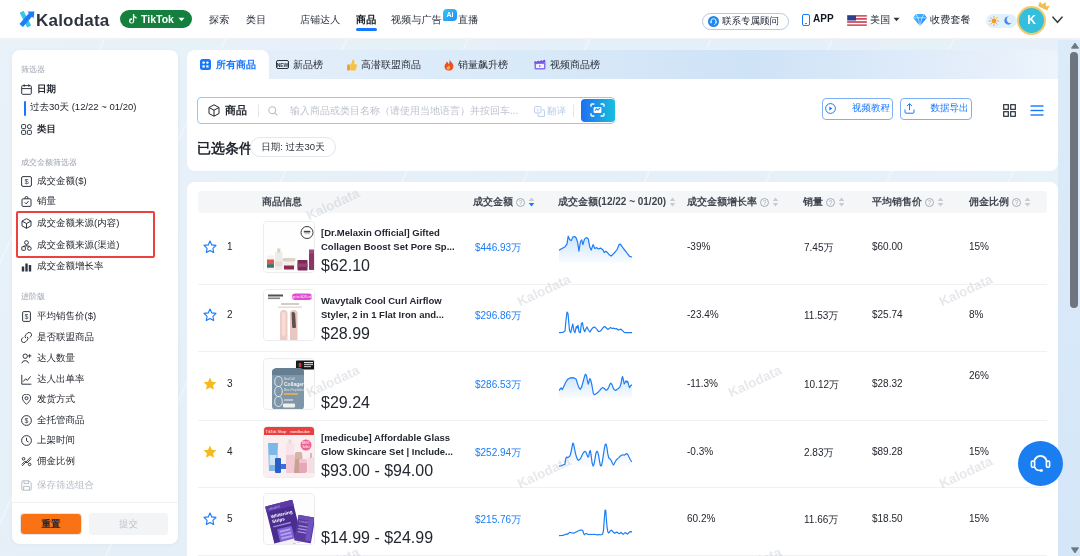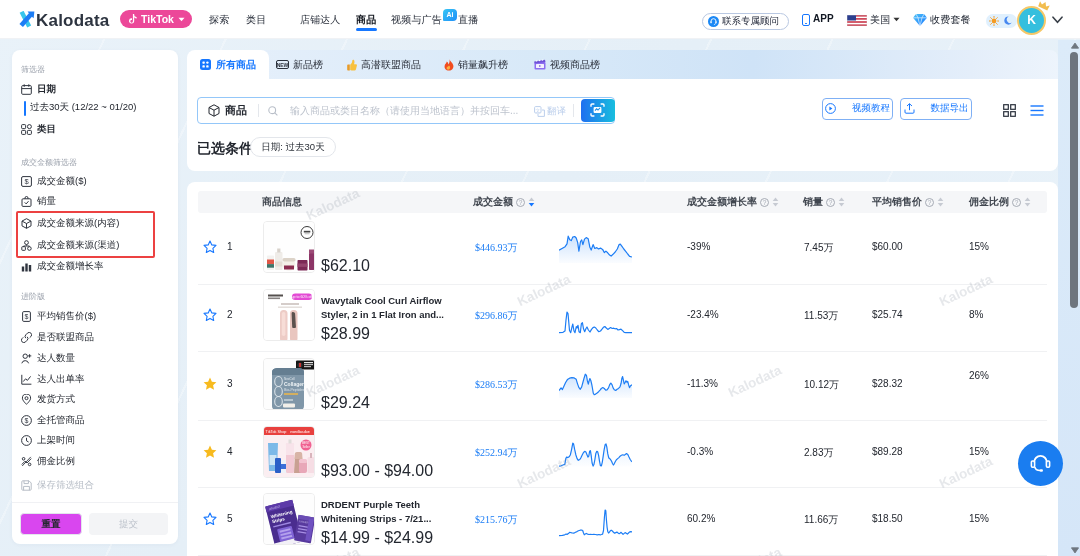--- a/index.html
+++ b/index.html
@@ -9,34 +9,34 @@
   background:
     repeating-linear-gradient(115deg, rgba(255,255,255,0.3) 0 2px, rgba(255,255,255,0) 2px 110px),
     linear-gradient(135deg,#e9f2f9 0%, #e5eff7 45%, #eaf3fa 100%);
   position:relative; color:#23272f;
 }
 .abs { position:absolute; }
 
 #nav { position:absolute; left:0; top:0; width:1080px; height:39px; background:#fff; border-bottom:1px solid #f0f2f5; z-index:5; }
 #nav .navitem { position:absolute; top:13px; font-size:10px; color:#252b37; font-weight:500; letter-spacing:0.2px;}
 #logoText { position:absolute; left:36px; top:11px; font-size:17px; font-weight:bold; color:#2d3440; letter-spacing:0.2px; }
-#tkpill { position:absolute; left:120px; top:10px; width:72px; height:18px; background:#ec4899; border-radius:9px; color:#fff; font-size:10.5px; font-weight:bold; display:flex; align-items:center; justify-content:center; gap:4px; }
+#tkpill { position:absolute; left:120px; top:10px; width:72px; height:18px; background:#15803d; border-radius:9px; color:#fff; font-size:10.5px; font-weight:bold; display:flex; align-items:center; justify-content:center; gap:4px; }
 #underline { position:absolute; left:356px; top:28px; width:21px; height:2.5px; background:#1677ff; border-radius:2px; }
 .aibadge { position:absolute; left:443px; top:9px; width:14px; height:11.5px; background:linear-gradient(135deg,#36c6f4,#1f8ef9); border-radius:4px 4px 4px 1px; color:#fff; font-size:7px; font-weight:bold; text-align:center; line-height:11.5px; }
 #consult { position:absolute; left:702px; top:12.5px; width:87px; height:17px; border:1px solid #b9c8e2; border-radius:9px; display:flex; align-items:center; font-size:9.5px; color:#23293a; padding-left:5px; gap:3px; background:#fff;}
 #toggle { position:absolute; left:986px; top:14px; width:31px; height:13.5px; background:#e0f0fd; border-radius:7px; }
 #avatar { position:absolute; left:1017px; top:6px; width:29px; height:29px; border-radius:50%; background:#35bfde; border:2px solid #f6c868; color:#fff; font-size:12px; font-weight:bold; text-align:center; line-height:25px; }
 
 #side { position:absolute; left:12px; top:50px; width:166px; height:494px; background:#fff; border-radius:8px; box-shadow:0 1px 4px rgba(30,60,110,0.04); }
 .sec { position:absolute; left:9px; font-size:8px; color:#9aa0ab; }
 .srow { position:absolute; left:9px; display:flex; align-items:center; gap:5px; font-size:9.5px; color:#23272f; }
 .srow svg { flex:0 0 auto; }
 .datebar { position:absolute; left:12px; width:2px; height:15px; background:#1677ff; border-radius:1px; }
 #redbox { position:absolute; left:16px; top:211px; width:139px; height:47px; border:2px solid #ec4141; border-radius:2px; z-index:4; }
-.btn1 { position:absolute; left:20px; top:513px; width:62px; height:22px; background:#d946ef; border:1px solid #e3e6ec; border-radius:4px; font-size:9.5px; font-weight:600; color:#23272f; text-align:center; line-height:20px; }
+.btn1 { position:absolute; left:20px; top:513px; width:62px; height:22px; background:#f97316; border:1px solid #e3e6ec; border-radius:4px; font-size:9.5px; font-weight:600; color:#23272f; text-align:center; line-height:20px; }
 .btn2 { position:absolute; left:89px; top:513px; width:79px; height:22px; background:#f3f4f6; border-radius:4px; font-size:9.5px; color:#bcc2cb; text-align:center; line-height:22px; }
 #sidediv { position:absolute; left:12px; top:502px; width:166px; height:1px; background:#f0f1f4; }
 
 #tabstrip { position:absolute; left:187px; top:50px; width:871px; height:29px; background:linear-gradient(90deg,#e7f0fb 0%,#d8e9f8 40%,#cfe3f7 65%,#e4eefa 90%,#edf4fc 100%); border-radius:8px 8px 0 0; }
 #searchcard { position:absolute; left:187px; top:79px; width:871px; height:92px; background:#fff; border-radius:0 0 8px 8px; }
 .tabactive { position:absolute; left:187px; top:50px; width:82px; height:29px; background:#fff; border-radius:8px 8px 0 0; display:flex; align-items:center; justify-content:center; gap:5px; font-size:10px; font-weight:600; color:#1677ff; }
 .tab { position:absolute; top:50px; height:29px; display:flex; align-items:center; gap:4px; font-size:10px; color:#2a2f3a; font-weight:500;}
 
 #sbar { position:absolute; left:197px; top:97px; width:418px; height:27px; border:1px solid #94c7f9; border-radius:4px; background:#fff; display:flex; align-items:center; }
 #sbtn { position:absolute; left:581px; top:98.5px; width:33.5px; height:23px; background:linear-gradient(90deg,#1f6ff0,#18bede); border-radius:4px; display:flex; align-items:center; justify-content:center; }
@@ -45,21 +45,21 @@
 #tablecard { position:absolute; left:187px; top:182px; width:871px; height:374px; background:#fff; border-radius:8px 8px 0 0; overflow:hidden; }
 #thead { position:absolute; left:11px; top:9px; width:849px; height:22px; background:#f5f6f8; border-radius:3px; }
 .th { position:absolute; top:0; height:22px; display:flex; align-items:center; gap:3px; font-size:10px; font-weight:600; color:#40464f; }
 .qi { width:9px; height:9px; border:0.8px solid #a6abb5; border-radius:50%; font-size:6.5px; color:#a6abb5; text-align:center; line-height:8.5px; font-weight:400;}
 .rowline { position:absolute; left:11px; width:849px; height:1px; background:#f0f1f3; }
 .star { position:absolute; left:16px; }
 .rank { position:absolute; left:40px; font-size:10px; color:#23272f; }
 .pimg { position:absolute; left:76px; width:52px; height:52px; border-radius:4px; border:1px solid #ececec; overflow:hidden; }
 .ptitle { position:absolute; left:134px; font-size:9.5px; font-weight:700; color:#23272f; line-height:13.5px; white-space:nowrap; }
 .pprice { position:absolute; left:134px; font-size:16px; color:#23272f; }
-.gmv { position:absolute; left:288px; font-size:10px; font-weight:500; color:#1c7df5;font-family:Liberation Serif, serif; }
+.gmv { position:absolute; left:288px; font-size:10px; font-weight:500; color:#1c7df5; }
 .spark { position:absolute; left:372px; }
 .v1 { position:absolute; left:500px; font-size:10px; }
 .v2 { position:absolute; left:617px; font-size:10px; }
 .v3 { position:absolute; left:685px; font-size:10px; }
 .v4 { position:absolute; left:782px; font-size:10px; }
 .wm { position:absolute; width:66px; font-size:13.5px; font-weight:bold; color:rgba(150,158,172,0.24); transform:rotate(-25deg); z-index:3; }
 
 #sbtrack { position:absolute; left:1058px; top:40px; width:22px; height:516px; background:linear-gradient(180deg,#dcebf9,#d5e6f8); }
 #sbthumb { position:absolute; left:1070px; top:52px; width:7.5px; height:256px; background:#6e757e; border-radius:4px; }
 #chat { position:absolute; left:1018px; top:441px; width:45px; height:45px; border-radius:50%; background:#1a7df0; display:flex; align-items:center; justify-content:center; z-index:6;}
@@ -396,20 +396,24 @@
   </svg>
 <div class="abs" style="left:197px;top:140px;font-size:14px;font-weight:700;color:#23272f">已选条件</div>
 <div class="abs" style="left:250px;top:137px;width:86px;height:20px;border:1px solid #e3e6eb;border-radius:10px;background:#fff;font-size:9.5px;color:#2a2f37;text-align:center;line-height:18px">日期: 过去30天</div>
 <div id="tablecard">
   <div id="thead">
     <div class="th" style="left:64px">商品信息</div>
     <div class="th" style="left:275px">成交金额 <span class="qi">?</span><svg width="7" height="10" viewBox="0 0 7 10">
           <path d="M3.5,0.5 L6.3,4 H0.7 Z" fill="#c6cad2"></path>
           <path d="M3.5,9.5 L6.3,6 H0.7 Z" fill="#1677ff"></path>
         </svg></div>
+    <div class="th" style="left:360px">成交金额(12/22 ~ 01/20) <svg width="7" height="10" viewBox="0 0 7 10">
+          <path d="M3.5,0.5 L6.3,4 H0.7 Z" fill="#c6cad2"></path>
+          <path d="M3.5,9.5 L6.3,6 H0.7 Z" fill="#c6cad2"></path>
+        </svg></div>
     <div class="th" style="left:489px">成交金额增长率 <span class="qi">?</span><svg width="7" height="10" viewBox="0 0 7 10">
           <path d="M3.5,0.5 L6.3,4 H0.7 Z" fill="#c6cad2"></path>
           <path d="M3.5,9.5 L6.3,6 H0.7 Z" fill="#c6cad2"></path>
         </svg></div>
     <div class="th" style="left:605px">销量 <span class="qi">?</span><svg width="7" height="10" viewBox="0 0 7 10">
           <path d="M3.5,0.5 L6.3,4 H0.7 Z" fill="#c6cad2"></path>
           <path d="M3.5,9.5 L6.3,6 H0.7 Z" fill="#c6cad2"></path>
         </svg></div>
     <div class="th" style="left:674px">平均销售价 <span class="qi">?</span><svg width="7" height="10" viewBox="0 0 7 10">
           <path d="M3.5,0.5 L6.3,4 H0.7 Z" fill="#c6cad2"></path>
@@ -452,20 +456,21 @@
         <rect x="13.2" y="26.5" width="3.2" height="4" fill="#d8d2cb"></rect>
         <rect x="11" y="39.5" width="7.5" height="5" fill="#e4ddd5"></rect>
         <ellipse cx="25" cy="43" rx="6.5" ry="5.5" fill="#f4efe8"></ellipse>
         <rect x="18.5" y="36" width="13" height="3.6" rx="1.5" fill="#dcd3c8"></rect>
         <rect x="20" y="43.5" width="10" height="4" fill="#8c2d50"></rect>
         <rect x="33.5" y="38" width="10" height="10.5" rx="0.8" fill="#7c2957"></rect>
         <rect x="33.5" y="41.5" width="10" height="3.4" fill="#94446e"></rect>
         <rect x="45" y="31" width="6" height="17" rx="0.8" fill="#8c3566"></rect>
         <rect x="45" y="27.5" width="6" height="4" fill="#9c4a76"></rect>
       </svg></div>
+  <div class="ptitle" style="top:44px">[Dr.Melaxin Official] Gifted<br>Collagen Boost Set Pore Sp...</div>
   <div class="pprice" style="top:75px">$62.10</div>
   <div class="gmv" style="top:59px">$446.93万</div>
   <svg class="spark" style="top:52px" width="73" height="30" viewBox="0 0 73 30">
       <defs>
         <linearGradient id="g1" x1="0" y1="0" x2="0" y2="1">
           <stop offset="0" stop-color="#1c7df5" stop-opacity="0.22"></stop>
           <stop offset="1" stop-color="#1c7df5" stop-opacity="0.02"></stop>
         </linearGradient>
       </defs>
       <path d="M0,16.2 L6.1,12.7 L8,9.8 L9.2,2.2 L10.8,5.7 L12.3,6.6 L13.7,3.1 L15.7,2.5 L17.2,4 L18.7,8.6 L19.9,17.2 L21.5,7.5 L22.7,5.9 L23.9,10.6 L25.5,5.1 L27.2,3.6 L29.2,4.8 L30.9,13.3 L32.2,16 L34.1,10.6 L35.8,14.5 L37.8,13.6 L39.5,15 L41.5,14.1 L43.6,15.4 L45.4,18.6 L46.9,17.1 L48.7,18.8 L50.6,21.1 L52.1,22.1 L54,20.3 L56.2,18 L58.3,15 L60.1,10.6 L61.3,10.1 L62.8,12.1 L64.8,15 L66.9,17.6 L68.7,20 L70.6,22.3 L73,23 L73,29 L0,29 Z" fill="url(#g1)"></path>
@@ -561,20 +566,21 @@
         <rect x="22" y="16" width="8" height="30" rx="1.5" fill="#f2c9d4"></rect>
         <rect x="22" y="16" width="8" height="12" fill="#f8e3ea"></rect>
         <rect x="24.5" y="12.5" width="3" height="4" fill="#e0dcda"></rect>
         <path d="M31,26 q4,-2 7,0 l1,20 l-9,0 Z" fill="#c9a092"></path>
         <path d="M31,26 q4,-2 7,0 l0.3,6 l-7.8,0 Z" fill="#d8b4a6"></path>
         <rect x="35" y="34" width="8" height="12" rx="2" fill="#e8a7b8"></rect>
         <rect x="35" y="32" width="8" height="4" rx="1.5" fill="#f3c3d0"></rect>
         <rect x="43.5" y="30" width="7" height="16" rx="1.5" fill="#f6dde4"></rect>
         <rect x="46" y="26" width="2" height="5" fill="#d9b4bc"></rect>
       </svg></div>
+  <div class="ptitle" style="top:249px">[medicube] Affordable Glass<br>Glow Skincare Set | Include...</div>
   <div class="pprice" style="top:280px">$93.00 - $94.00</div>
   <div class="gmv" style="top:264px">$252.94万</div>
   <svg class="spark" style="top:255px" width="73" height="30" viewBox="0 0 73 30">
       <defs>
         <linearGradient id="g4" x1="0" y1="0" x2="0" y2="1">
           <stop offset="0" stop-color="#1c7df5" stop-opacity="0.12"></stop>
           <stop offset="1" stop-color="#1c7df5" stop-opacity="0.01"></stop>
         </linearGradient>
       </defs>
       <path d="M0,29.1 L2.1,28.8 L3.9,28 L5.8,27.4 L6.8,21.6 L7.6,20.1 L8.9,20.6 L10.1,19.8 L11.3,18 L12.5,12.8 L13.8,6.1 L14.6,7 L15.6,12.2 L16.9,18 L18.1,21.6 L19.3,23.3 L20.8,22.5 L22,20.6 L23.2,18 L24.5,15.5 L25.7,14.3 L26.9,15.1 L27.9,17.5 L28.9,20.1 L29.8,19 L30.6,14.3 L31.4,13.6 L32.2,18.6 L33.1,26 L34.1,29.1 L35,27.2 L35.9,22.5 L36.8,16.6 L37.8,14.3 L38.7,14.8 L39.6,18.3 L40.5,24.1 L41.4,28.6 L42.4,28.8 L43.3,25.1 L44.2,19.2 L45.1,12.8 L46.1,7.8 L47,7 L47.8,9.9 L48.8,16.9 L49.8,21 L50.7,21.6 L51.5,22.5 L52.5,24.1 L53.5,26.5 L54.4,28 L55.2,26.8 L56.2,24.8 L57.4,22.7 L58.7,21.6 L59.9,20.6 L61.1,19.2 L62.4,18.3 L63.8,17.8 L65.1,18.3 L66.3,17.5 L67.5,16.6 L68.8,17.5 L70,20.1 L71.2,22.5 L72.4,24.1 L73,24.8 L73,29.5 L0,29.5 Z" fill="url(#g4)"></path>
@@ -607,21 +613,20 @@
         <g transform="rotate(10 40 36)">
           <rect x="32" y="22" width="17" height="26" rx="1" fill="#583a9e"></rect>
           <rect x="32" y="22" width="17" height="4" fill="#6a4cb4"></rect>
           <text x="34" y="29" font-size="2.6" fill="#cfc2f2" font-family="Liberation Sans">DRDENT</text>
           <rect x="34" y="32" width="10" height="1.3" fill="#a78fe4"></rect>
           <rect x="34" y="35" width="12" height="1.3" fill="#a78fe4"></rect>
           <rect x="34" y="38" width="9" height="1.3" fill="#a78fe4"></rect>
           <rect x="43" y="24" width="5" height="22" fill="#6f51c0"></rect>
         </g>
       </svg></div>
-  <div class="ptitle" style="top:316px">DRDENT Purple Teeth<br>Whitening Strips - 7/21...</div>
   <div class="pprice" style="top:347px">$14.99 - $24.99</div>
   <div class="gmv" style="top:331px">$215.76万</div>
   <svg class="spark" style="top:324px" width="73" height="31" viewBox="0 0 73 31">
       <path d="M0,29.6 L3.4,29.3 L5.7,28.8 L7.1,28 L8,28.5 L9.7,27.2 L10.8,26.3 L12,26.7 L13.1,27 L14.8,27.2 L16.5,26.3 L18,25.6 L19.4,24.8 L21.1,24.2 L22.6,24 L23.7,24.5 L24.5,27 L25.3,28.8 L26.2,28.1 L27.4,27.4 L28.5,28.1 L29.9,28.5 L31.4,28.3 L33.1,28.5 L34.8,28.3 L36.5,28.5 L38.2,28.8 L39.9,28.5 L41.3,28.8 L42.4,28.5 L43.6,28.1 L44.5,24.5 L45.4,11.5 L46.1,4 L46.8,4.7 L47.4,13.7 L48.1,21.3 L48.8,25.6 L49.6,27 L50.4,26.1 L51.3,24.8 L52.2,24.2 L53.4,25 L54.5,26.3 L55.6,27.2 L56.8,26.6 L57.9,26.1 L59.1,27 L60.2,27.7 L61.3,27 L62.1,26.3 L62.9,27.2 L64.1,28.3 L65.2,27.4 L66.1,26.6 L67.3,27.2 L68.4,28.1 L69.5,27 L70.7,25.9 L71.8,25.6 L73,25.9" fill="none" stroke="#1c7df5" stroke-width="1.2" stroke-linejoin="round"></path>
     </svg>
   <div class="v1" style="top:331px">60.2%</div>
   <div class="v2" style="top:331px">11.66万</div>
   <div class="v3" style="top:331px">$18.50</div>
   <div class="v4" style="top:331px">15%</div>
 </div>

